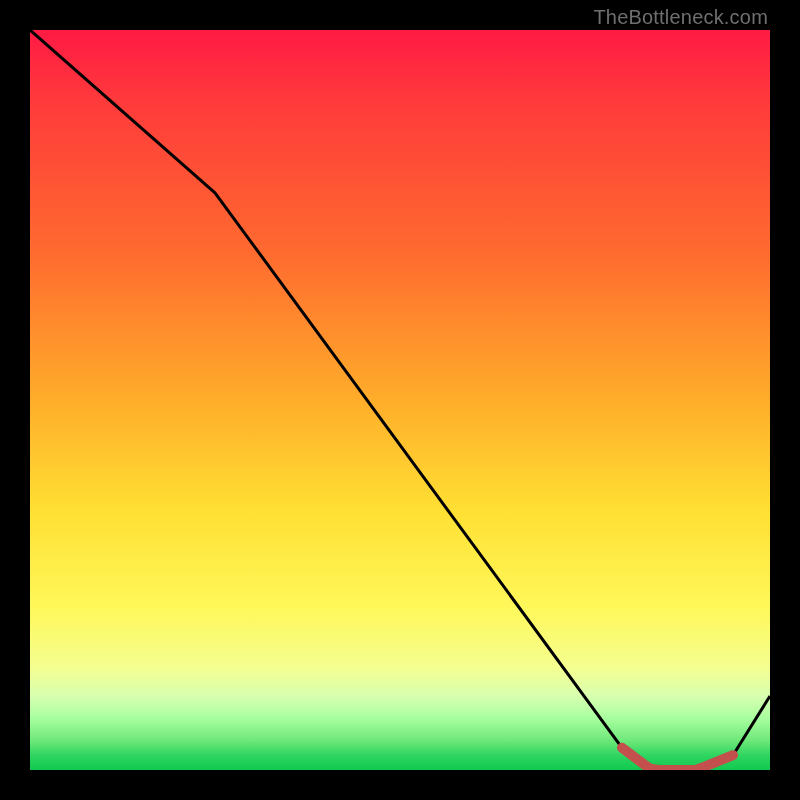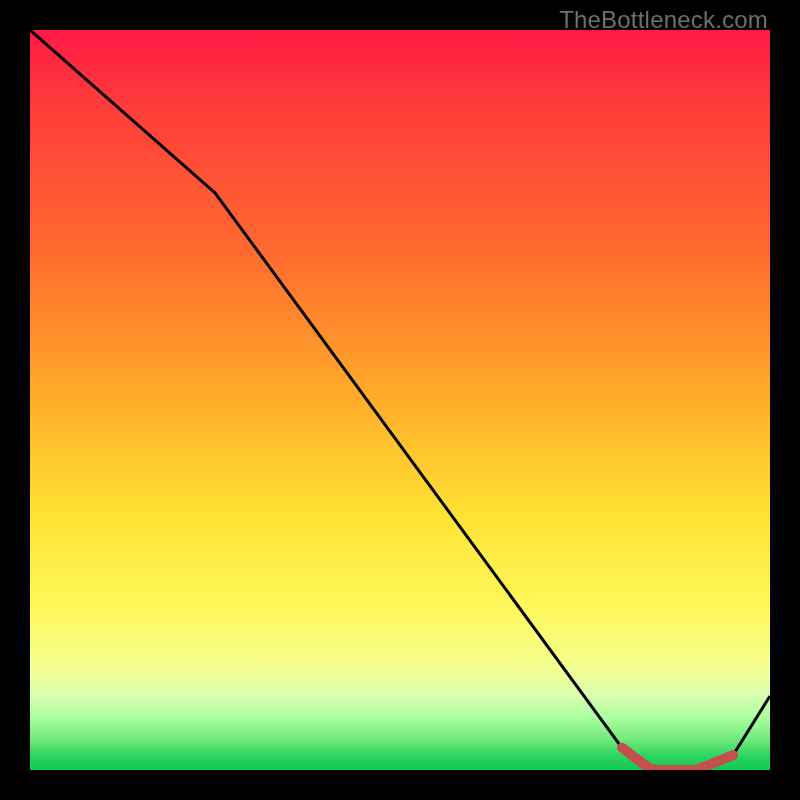--- a/index.html
+++ b/index.html
@@ -38,21 +38,21 @@
       #6fe87a 96%,
       #2fd560 98%,
       #10c94f 100%
     );
   }
   .attribution {
     position: absolute;
     top: 6px;
     right: 32px;
     color: #6f6f6f;
-    font-size: 24px;
+    font-size: 20px;
     letter-spacing: 0.2px;
     text-align: center;
   }
   svg.overlay {
     position: absolute;
     left: 0;
     top: 0;
     width: 740px;
     height: 740px;
   }

